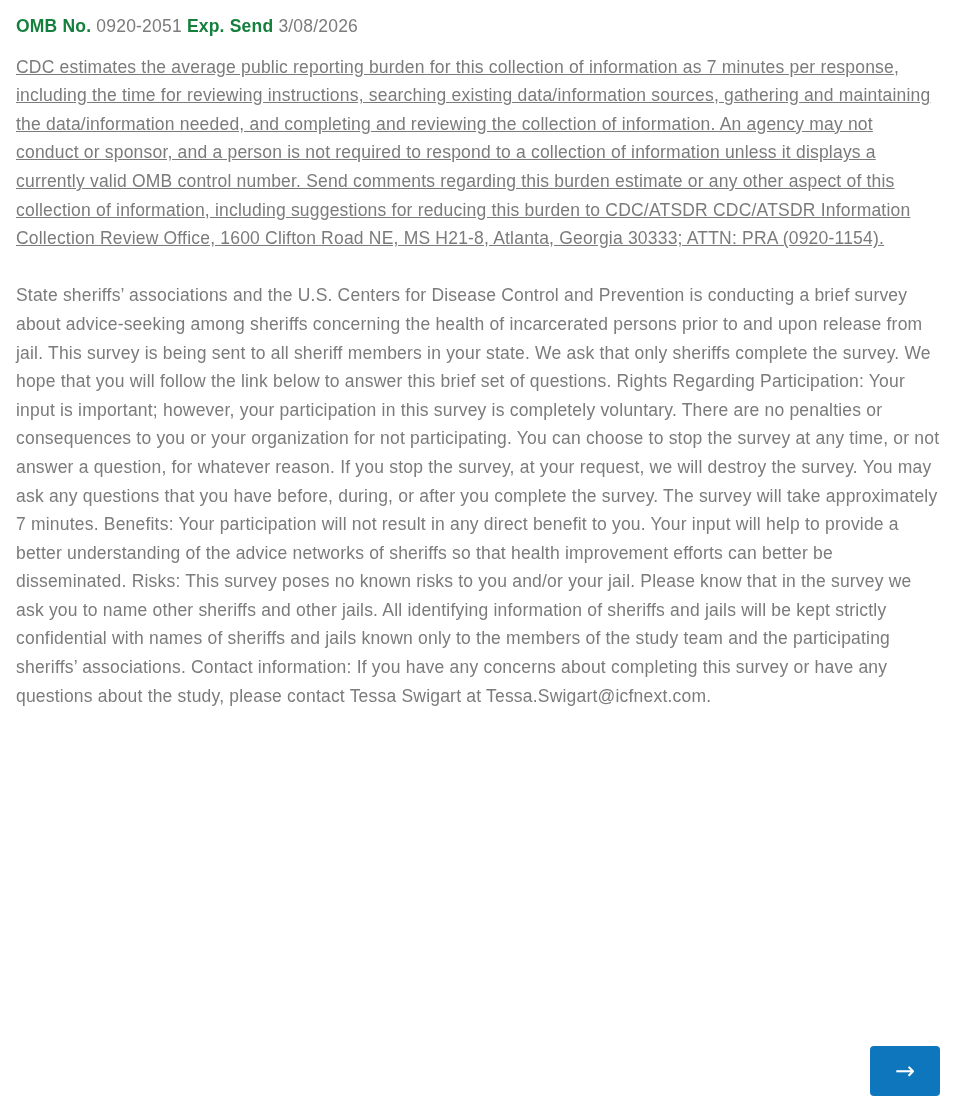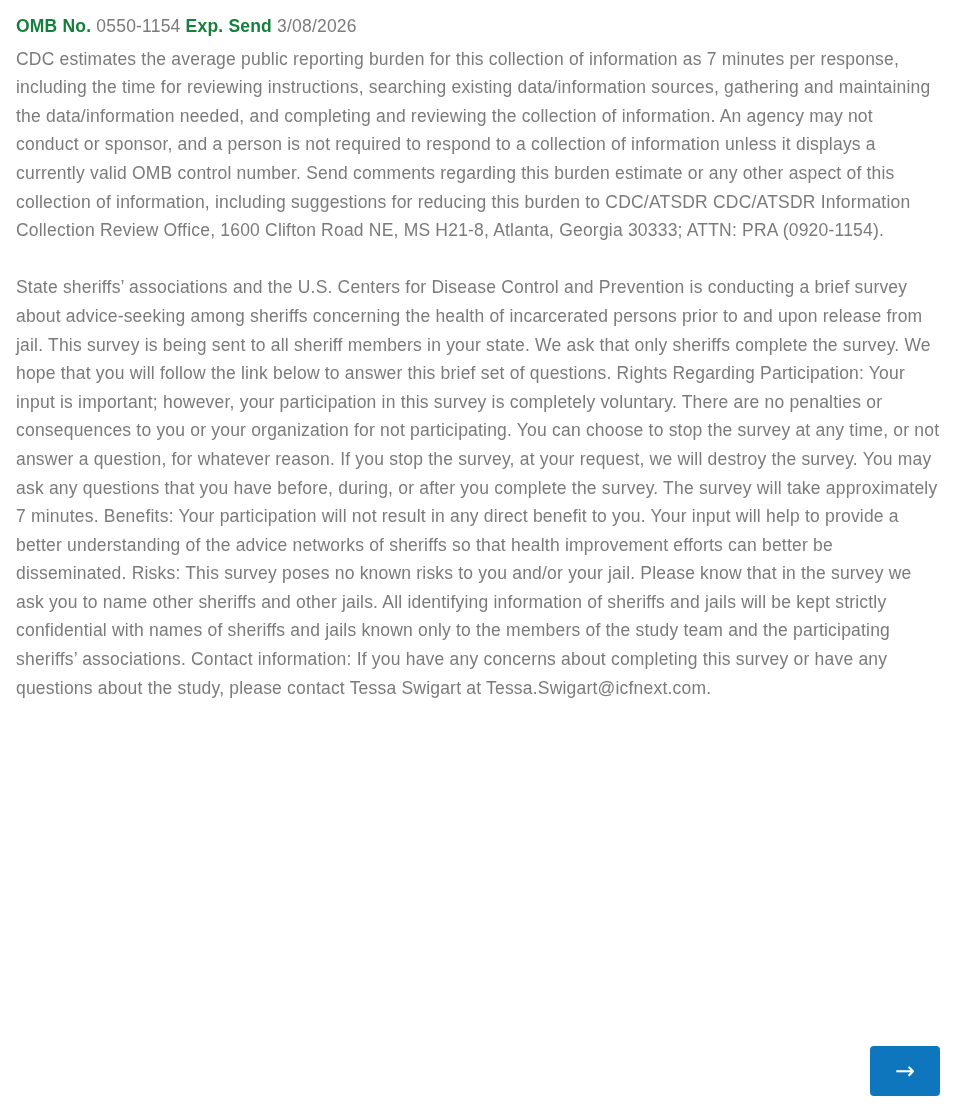--- a/index.html
+++ b/index.html
@@ -28,21 +28,22 @@
     margin: 0;
   }
   .omb-line strong {
     color: #15803d;
     font-weight: bold;
   }
   .content p {
     margin: 0 0 28.6px 0;
   }
   .content p.first {
-    margin-top: 4px;
+    margin-top: 12px;
+    text-decoration: underline;
   }
   .next-btn {
     position: absolute;
     top: 1046px;
     right: 14px;
     width: 70px;
     height: 50px;
     background: #0e76bd;
     border: none;
     border-radius: 4px;
@@ -57,21 +58,21 @@
   .next-btn span {
     display: inline-block;
   }
 </style>
 </head>
 <body>
 
 <div class="content">
   <div class="omb-line">
     <strong>OMB No.</strong>
-    <span>0550-1154</span>
+    <span>0920-2051</span>
     <strong>Exp. Send</strong>
     <span>3/08/2026</span>
   </div>
   <p class="first">CDC estimates the average public reporting burden for this collection of information as 7 minutes per response, including the time for reviewing instructions, searching existing data/information sources, gathering and maintaining the data/information needed, and completing and reviewing the collection of information. An agency may not conduct or sponsor, and a person is not required to respond to a collection of information unless it displays a currently valid OMB control number. Send comments regarding this burden estimate or any other aspect of this collection of information, including suggestions for reducing this burden to CDC/ATSDR CDC/ATSDR Information Collection Review Office, 1600 Clifton Road NE, MS H21-8, Atlanta, Georgia 30333; ATTN: PRA (0920-1154).</p>
   <p>State sheriffs’ associations and the U.S. Centers for Disease Control and Prevention is conducting a brief survey about advice-seeking among sheriffs concerning the health of incarcerated persons prior to and upon release from jail. This survey is being sent to all sheriff members in your state. We ask that only sheriffs complete the survey. We hope that you will follow the link below to answer this brief set of questions. Rights Regarding Participation: Your input is important; however, your participation in this survey is completely voluntary. There are no penalties or consequences to you or your organization for not participating. You can choose to stop the survey at any time, or not answer a question, for whatever reason. If you stop the survey, at your request, we will destroy the survey. You may ask any questions that you have before, during, or after you complete the survey. The survey will take approximately 7 minutes. Benefits: Your participation will not result in any direct benefit to you. Your input will help to provide a better understanding of the advice networks of sheriffs so that health improvement efforts can better be disseminated. Risks: This survey poses no known risks to you and/or your jail. Please know that in the survey we ask you to name other sheriffs and other jails. All identifying information of sheriffs and jails will be kept strictly confidential with names of sheriffs and jails known only to the members of the study team and the participating sheriffs’ associations. Contact information: If you have any concerns about completing this survey or have any questions about the study, please contact Tessa Swigart at Tessa.Swigart@icfnext.com.</p>
 </div>
 
 <button class="next-btn">
   <span>→</span>
 </button>

